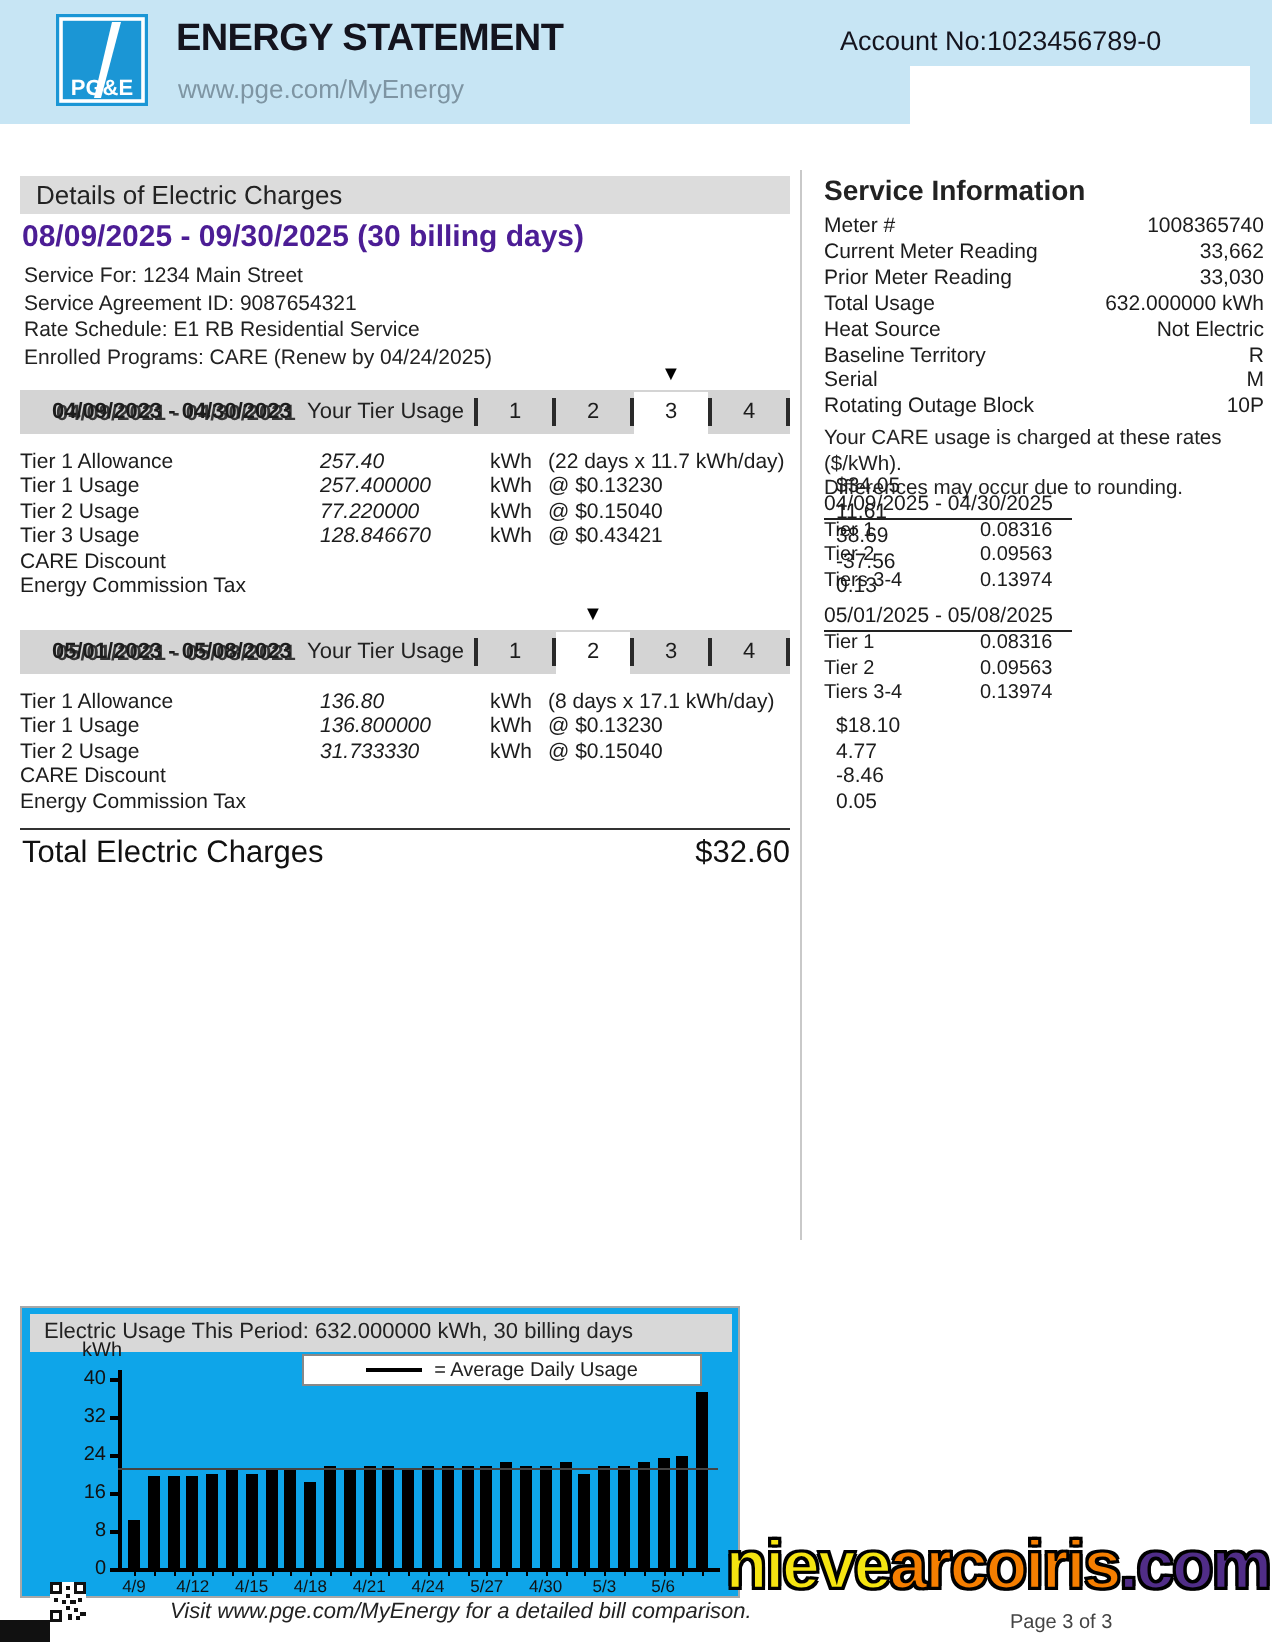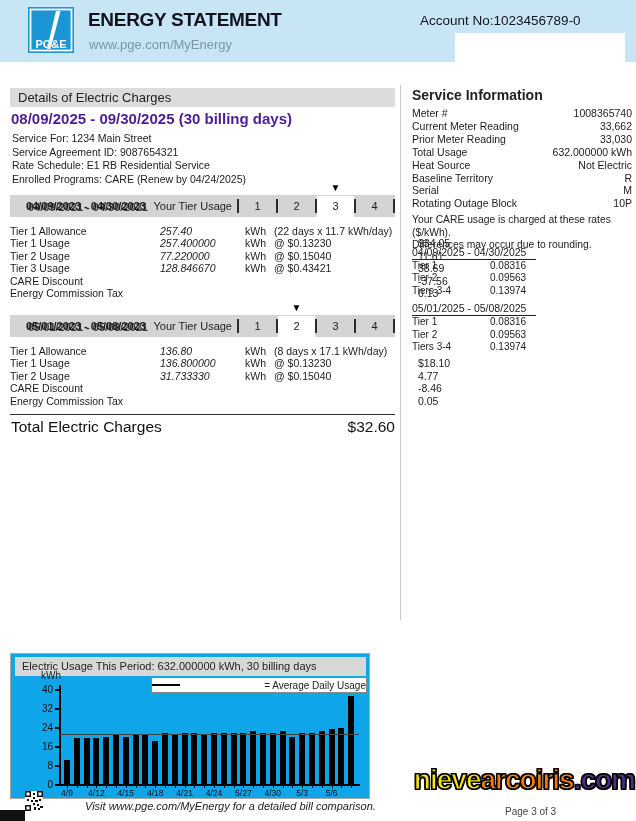--- a/index.html
+++ b/index.html
@@ -64,38 +64,38 @@
   .care-row .cl { width:78px; }
   .care-group { margin-bottom:1px; }
 
   
   .chart-box { position:absolute; left:10px; top:625px; width:360px; height:146px;
                border:1px solid #a8a8a8; background:#0ea5e9;margin-top:28px; }
   .chart-title { position:absolute; left:4px; top:3px; width:351px; height:19px; background:#d8d8d8;
                  font-size:11px; line-height:19px; padding-left:7px; color:#222; }
   .plot { position:absolute; left:0; top:0; width:358px; height:144px; }
   .ylabel { position:absolute; left:30px; top:16px; font-size:10px; color:#1a1a1a; }
-  .legend { position:absolute; left:140px; top:23px; width:216px; height:16px; border:1px solid #888;
-            background:#fff; display:flex; align-items:center; justify-content:space-between;
+  .legend { position:absolute; left:140px; top:23px; width:200px; height:16px; border:1px solid #888;
+            background:#fff; display:flex; align-items:center; justify-content:center;
             font-size:10px; color:#222; }
   .legend .line { display:inline-block; width:28px; height:0; border-top:2px solid #000; margin-right:6px; }
   .axis-y { position:absolute; left:48px; top:31px; width:1.5px; height:100px; background:#000; }
   .axis-x { position:absolute; left:48px; top:130px; width:301px; height:1.5px; background:#000; }
   .ytick-label { position:absolute; width:22px; text-align:right; font-size:10px; color:#111; }
   .ytick-mark { position:absolute; width:5px; height:1.5px; background:#000; left:44px; }
   .bar { position:absolute; background:#000; }
   .avg-line { position:absolute; height:1.2px; background:#444; }
   .xtick-mark { position:absolute; width:1px; height:3px; background:#000; top:131px; }
   .xtick-label { position:absolute; top:134px; width:26px; margin-left:-13px; text-align:center;
                  font-size:8.5px; color:#111; }
 
   
   .qr { position:absolute; left:25px; top:791px; }
   .foot-note { position:absolute; left:85px; top:800px; font-size:11px; font-style:italic; color:#222; }
-  .watermark { position:absolute; right:1px; top:764px; font-size:28px; font-weight:800;
+  .watermark { position:absolute; right:1px; top:764px; font-size:34px; font-weight:800;
                letter-spacing:-1px; white-space:nowrap; -webkit-text-stroke:1.2px #000;
                text-shadow:1px 1px 0 #000, -1px 1px 0 #000, 1px -1px 0 #000, -1px -1px 0 #000;text-align:right; }
   .wm-1 { color:#f5e411; }
   .wm-2 { color:#f57e00; }
   .wm-3 { color:#502d87; }
   .page-num { position:absolute; left:505px; top:806px; font-size:10px; color:#444; }
   .scan-mark { position:absolute; left:0; top:810px; width:25px; height:11px; background:#111; }
 </style>
 </head>
 <body>

